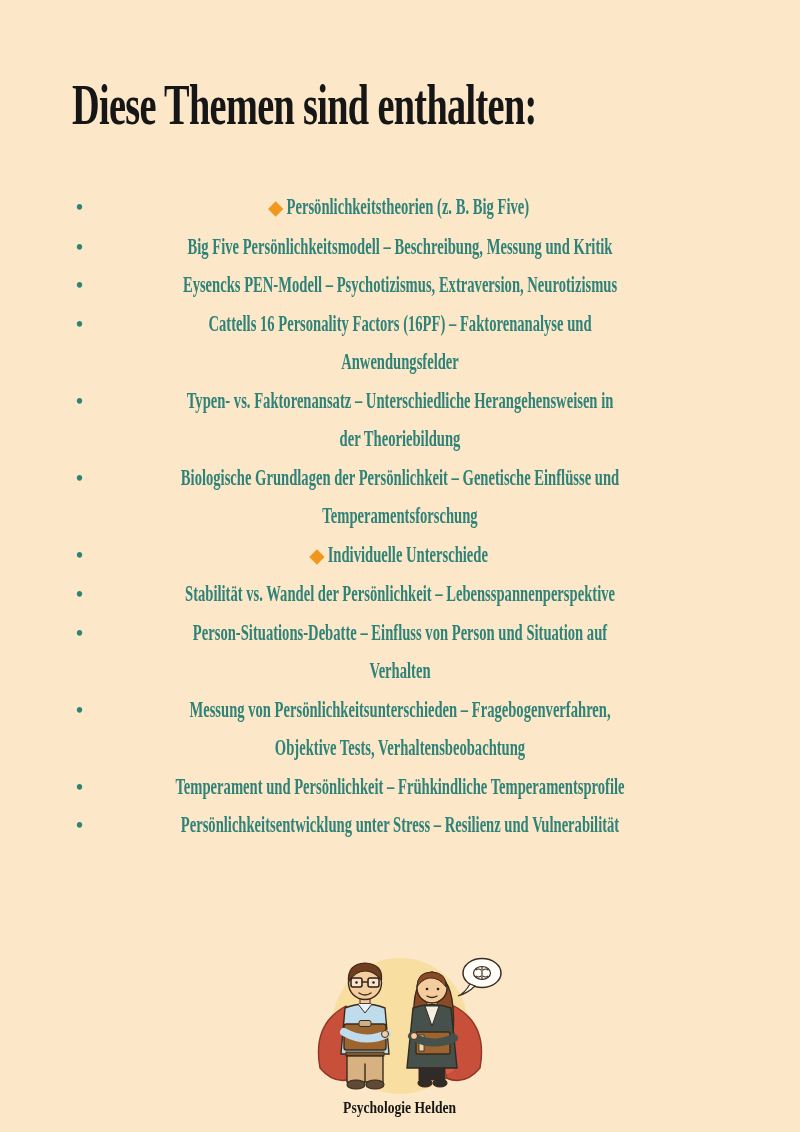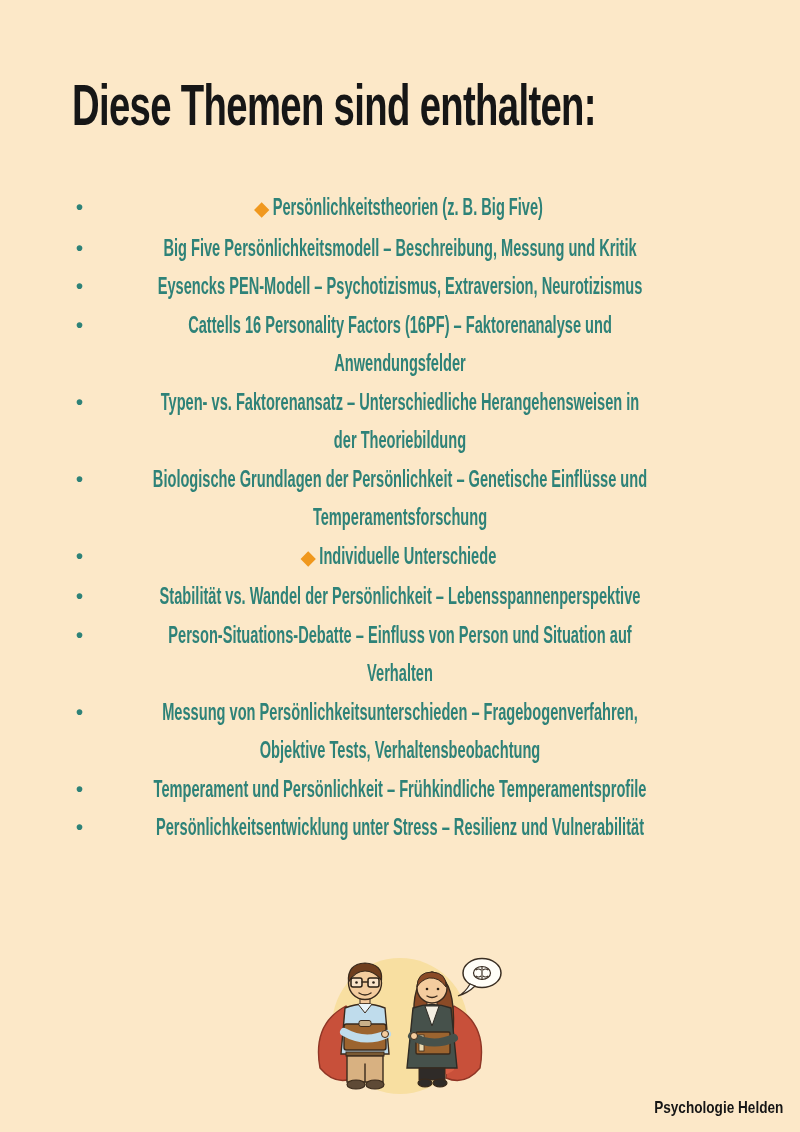--- a/index.html
+++ b/index.html
@@ -1,21 +1,21 @@
 <!DOCTYPE html>
 <html><head>
 <meta charset="utf-8">
 <style>
   html,body { margin:0; padding:0; }
   .page {
     position:relative;
     width:800px; height:1132px;
     background:#FCE8C8;
     overflow:hidden;
-    font-family:Liberation Sans, sans-serif;
+    font-family:Liberation Serif, serif;
   }
   .title {
     position:absolute;
     top:72px; left:72px;
     margin:0;
     font-size:58px;
     line-height:66px;
     font-weight:bold;
     letter-spacing:-1px;
     color:#161616;
@@ -58,21 +58,21 @@
     display:inline-block;
     transform:scaleX(1.55);
     color:#F0981E;
     font-size:19px;
     margin-right:10px;
   }
   .footer {
     position:absolute;
     top:946px; left:0;
     width:800px;
-    text-align:right;
+    text-align:center;
   }
   .footer svg { display:block; margin:0 auto; }
   .caption {
     display:inline-block;
     margin-top:2px;
     font-size:17px;
     font-weight:bold;
     color:#161616;
     transform:scaleX(0.8);
     white-space:nowrap;

